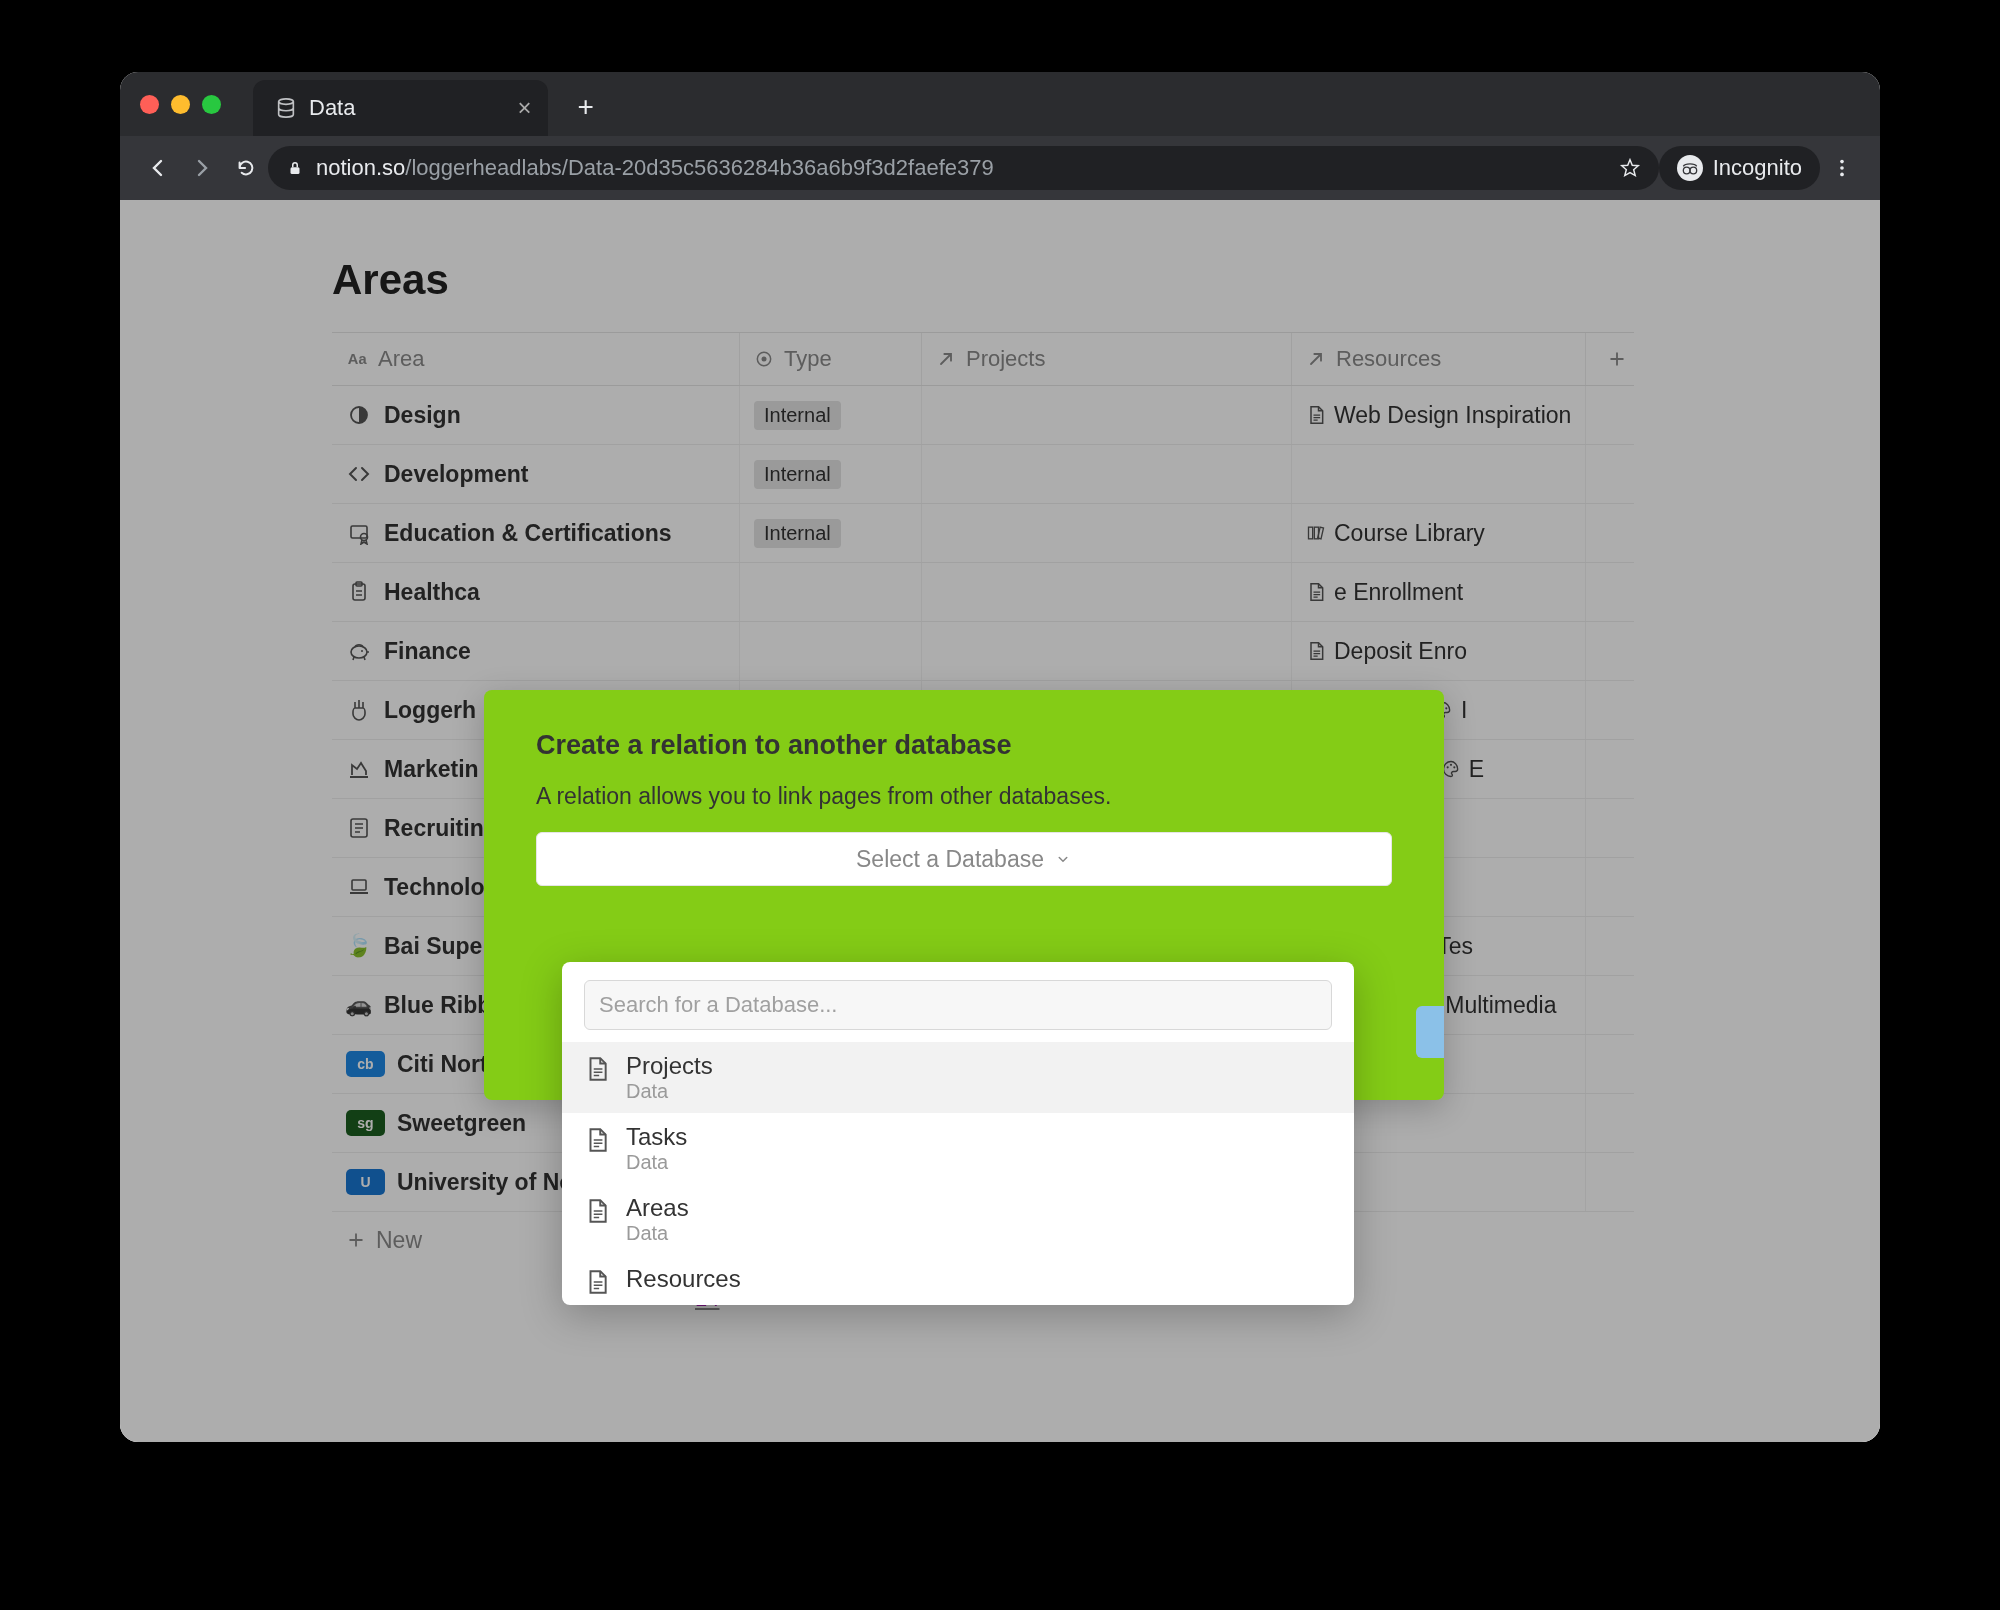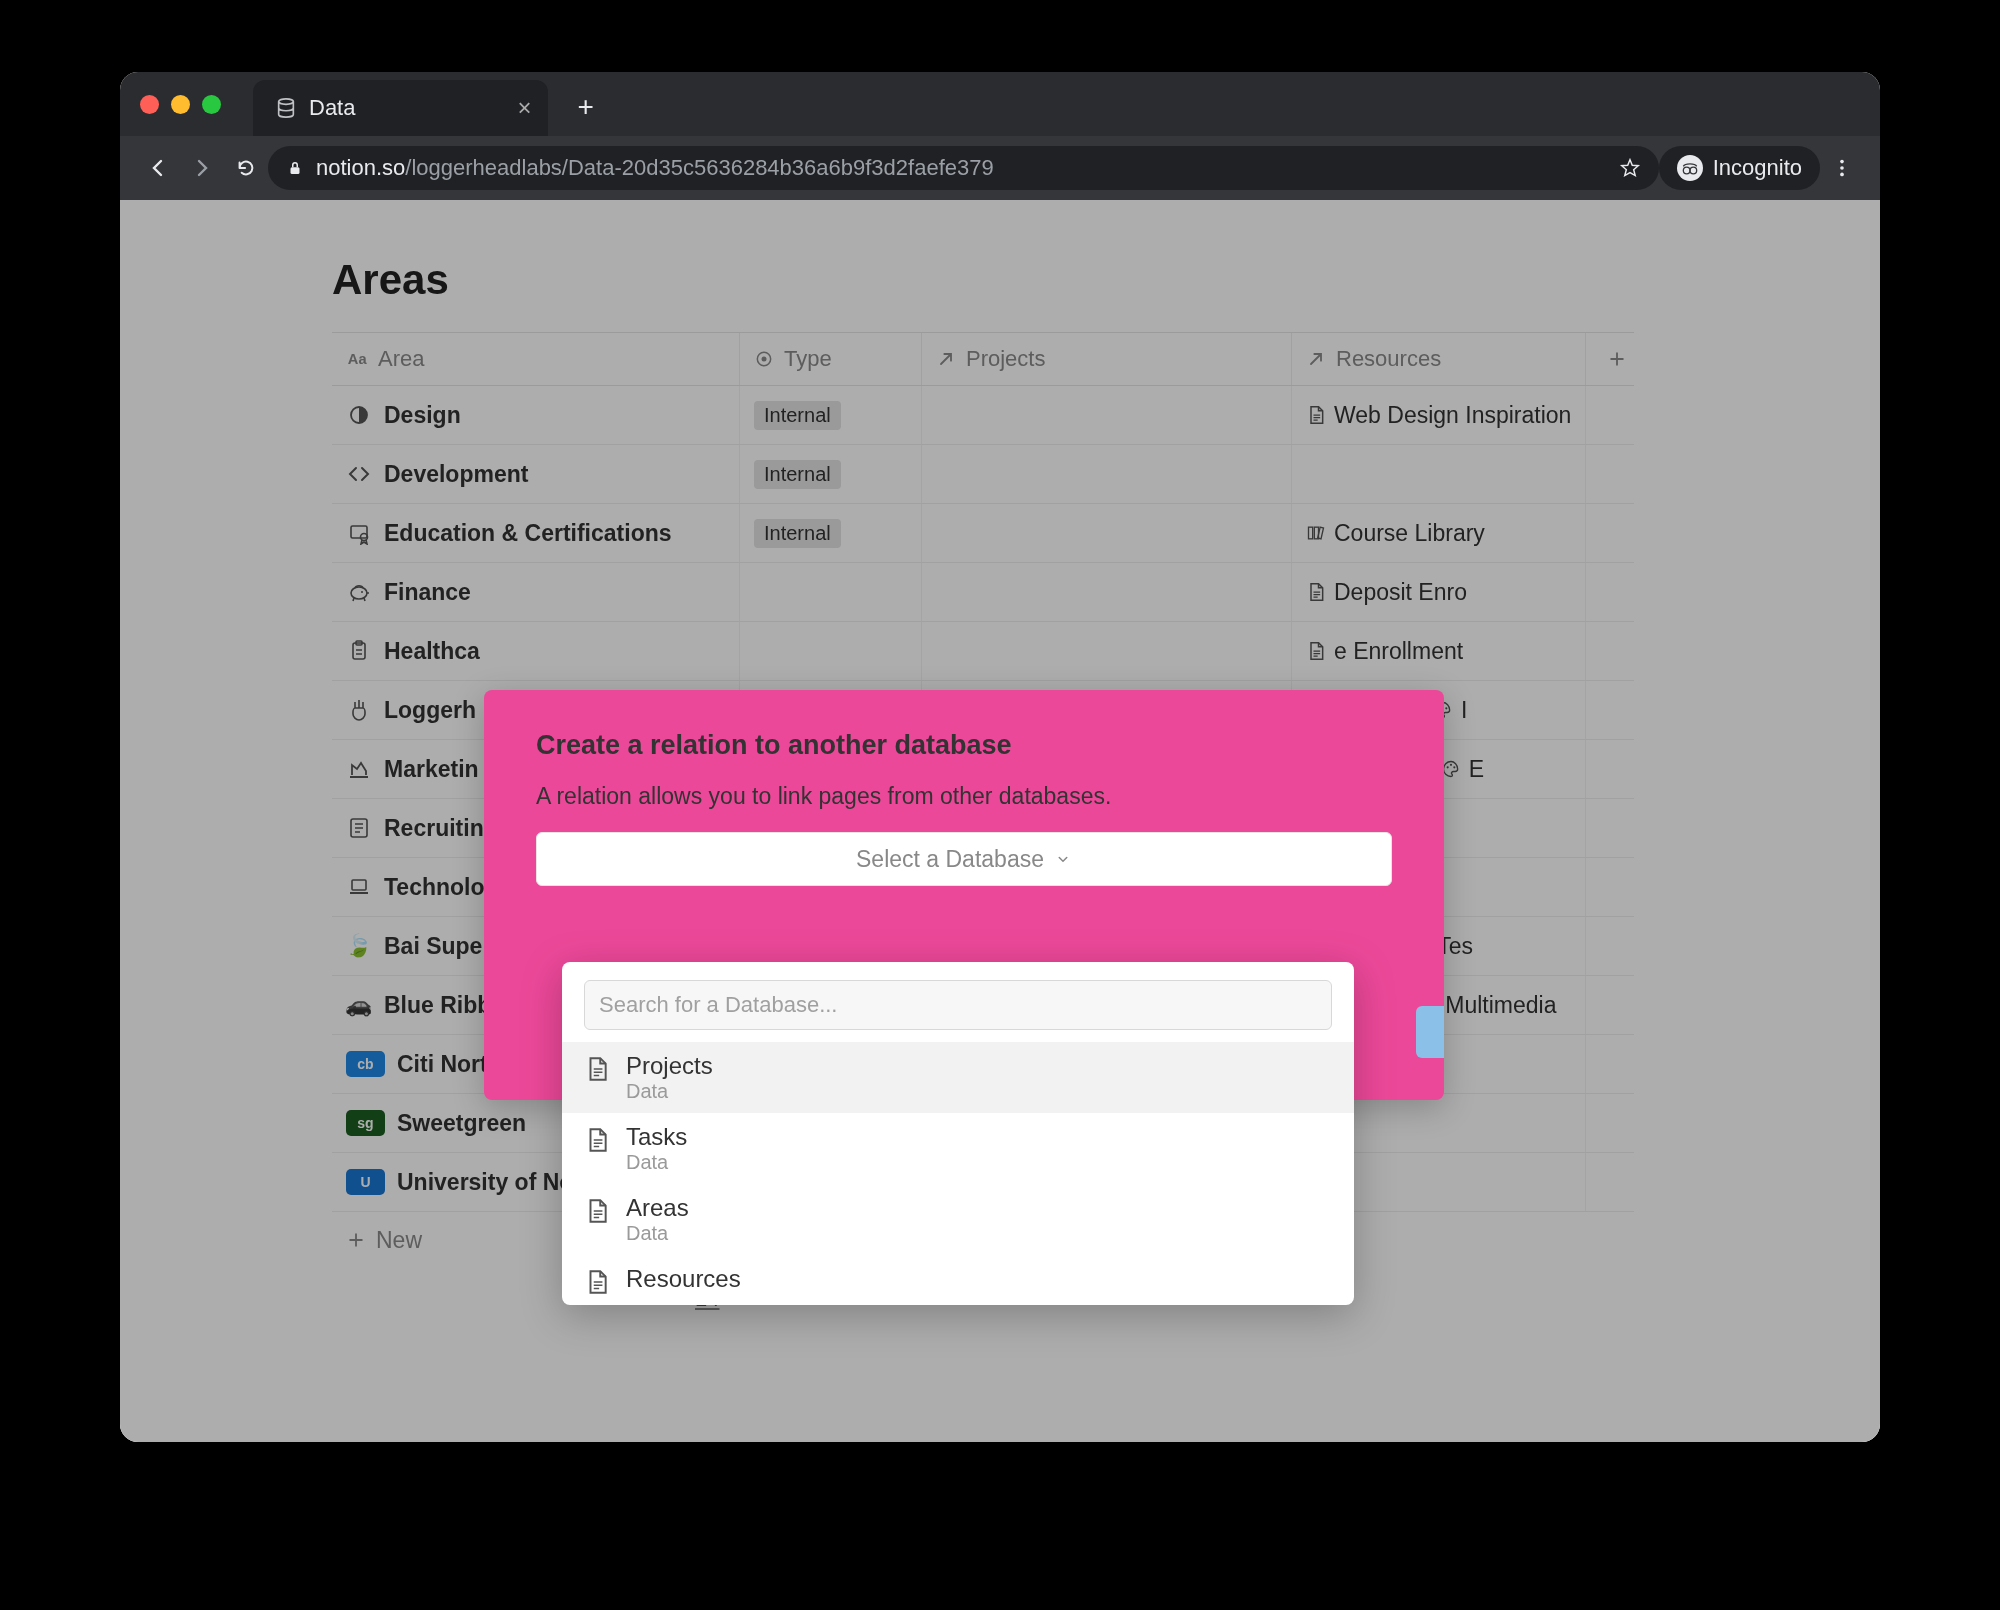--- a/index.html
+++ b/index.html
@@ -151,21 +151,21 @@
     color: #8a8a8a; font-size: 18px; letter-spacing: 1px; text-decoration: underline;
   }
   .count-row .count-label { margin-left: 286px; text-transform: uppercase; font-weight: 600; }
   .count-row .count-val { color: #a21caf; font-size: 22px; margin-left: 8px; font-weight: 500; letter-spacing: 0; }
 
   
   .modal {
     position: absolute;
     left: 364px; top: 490px;
     width: 960px; height: 410px;
-    background: #ec4899;
+    background: #84cc16;
     border-radius: 8px;
     box-shadow: 0 8px 32px rgba(0,0,0,0.22);
     z-index: 30;
     padding: 40px 52px;
   }
   .modal-title { font-size: 27px; font-weight: 700; color: #333; margin-bottom: 22px; }
   .modal-desc { font-size: 23px; color: #333; margin-bottom: 22px; }
   .select-db-btn {
     width: 100%; height: 54px; border: 1.5px solid #e5e5e5;
     border-radius: 6px; background: #fff;
@@ -493,62 +493,62 @@
                   </span>
                   <span>Course Library</span>
                 </span>
               </div>
     <div class="cell col-add"></div>
   </div>
             <div class="db-row">
     <div class="cell col-area cell-area">
       <span class="row-icon">
                   <svg viewBox="0 0 24 24">
+                    <use href="#i-clip"></use>
+                  </svg>
+                </span>
+      <span>Healthca</span>
+    </div>
+    <div class="cell col-type">
+      
+    </div>
+    <div class="cell col-projects"></div>
+    <div class="cell col-resources" style="border-right:1.5px solid #f2f2f2">
+                <span class="res-item">
+                  <span class="res-icon">
+                    <svg viewBox="0 0 24 24">
+                      <use href="#i-page"></use>
+                    </svg>
+                  </span>
+                  <span>e Enrollment</span>
+                </span>
+              </div>
+    <div class="cell col-add"></div>
+  </div>
+            <div class="db-row">
+    <div class="cell col-area cell-area">
+      <span class="row-icon">
+                  <svg viewBox="0 0 24 24">
                     <use href="#i-piggy"></use>
                   </svg>
                 </span>
       <span>Finance</span>
     </div>
     <div class="cell col-type">
       
     </div>
     <div class="cell col-projects"></div>
     <div class="cell col-resources" style="border-right:1.5px solid #f2f2f2">
                 <span class="res-item">
                   <span class="res-icon">
                     <svg viewBox="0 0 24 24">
                       <use href="#i-page"></use>
                     </svg>
                   </span>
                   <span>Deposit Enro</span>
-                </span>
-              </div>
-    <div class="cell col-add"></div>
-  </div>
-            <div class="db-row">
-    <div class="cell col-area cell-area">
-      <span class="row-icon">
-                  <svg viewBox="0 0 24 24">
-                    <use href="#i-clip"></use>
-                  </svg>
-                </span>
-      <span>Healthca</span>
-    </div>
-    <div class="cell col-type">
-      
-    </div>
-    <div class="cell col-projects"></div>
-    <div class="cell col-resources" style="border-right:1.5px solid #f2f2f2">
-                <span class="res-item">
-                  <span class="res-icon">
-                    <svg viewBox="0 0 24 24">
-                      <use href="#i-page"></use>
-                    </svg>
-                  </span>
-                  <span>e Enrollment</span>
                 </span>
               </div>
     <div class="cell col-add"></div>
   </div>
             <div class="db-row">
     <div class="cell col-area cell-area">
       <span class="row-icon">
                   <svg viewBox="0 0 24 24">
                     <use href="#i-peace"></use>
                   </svg>

